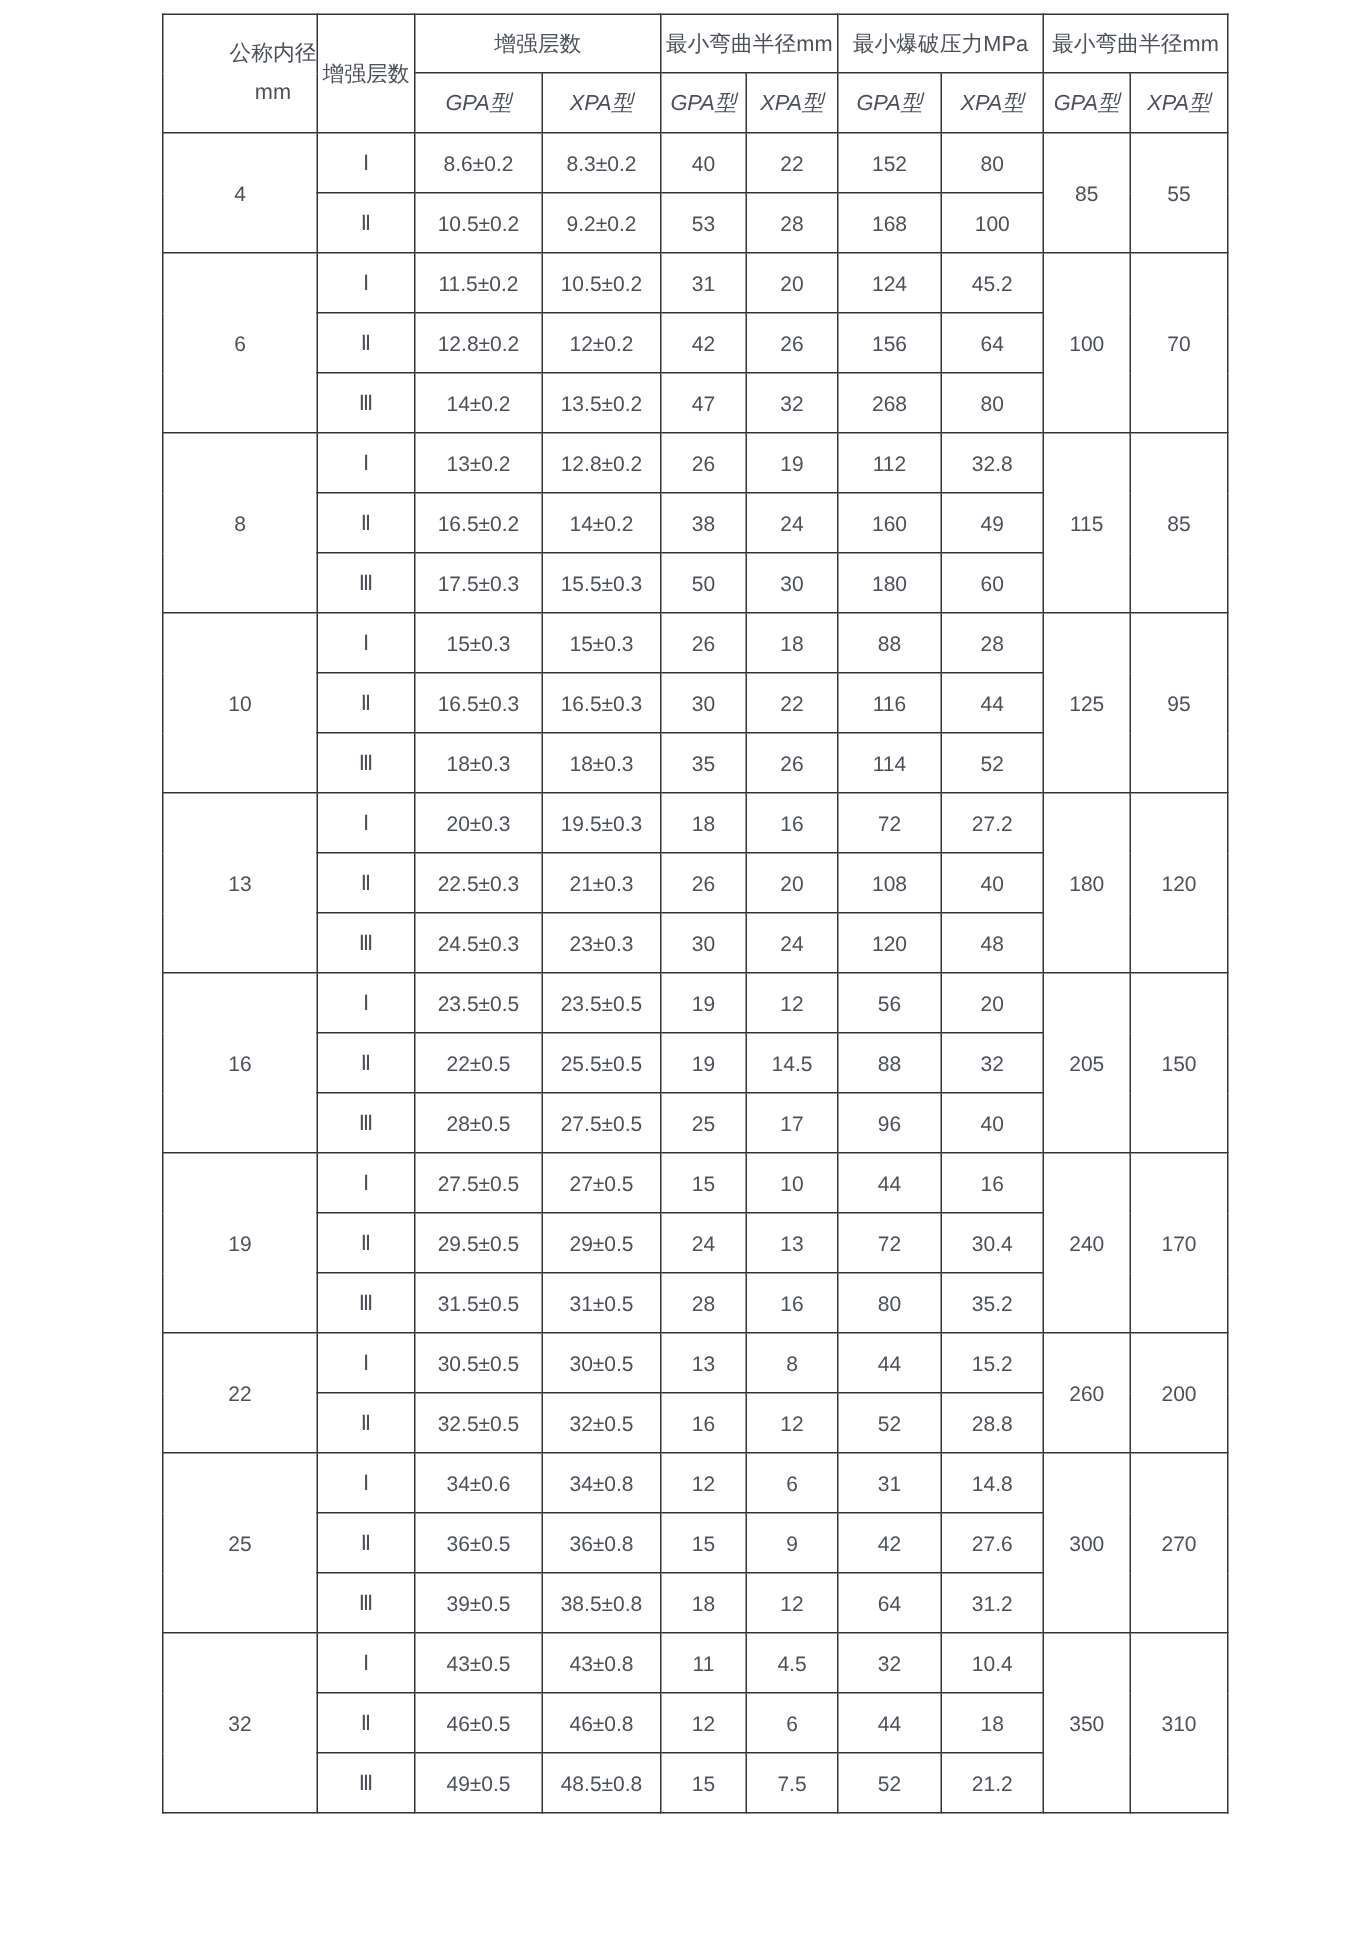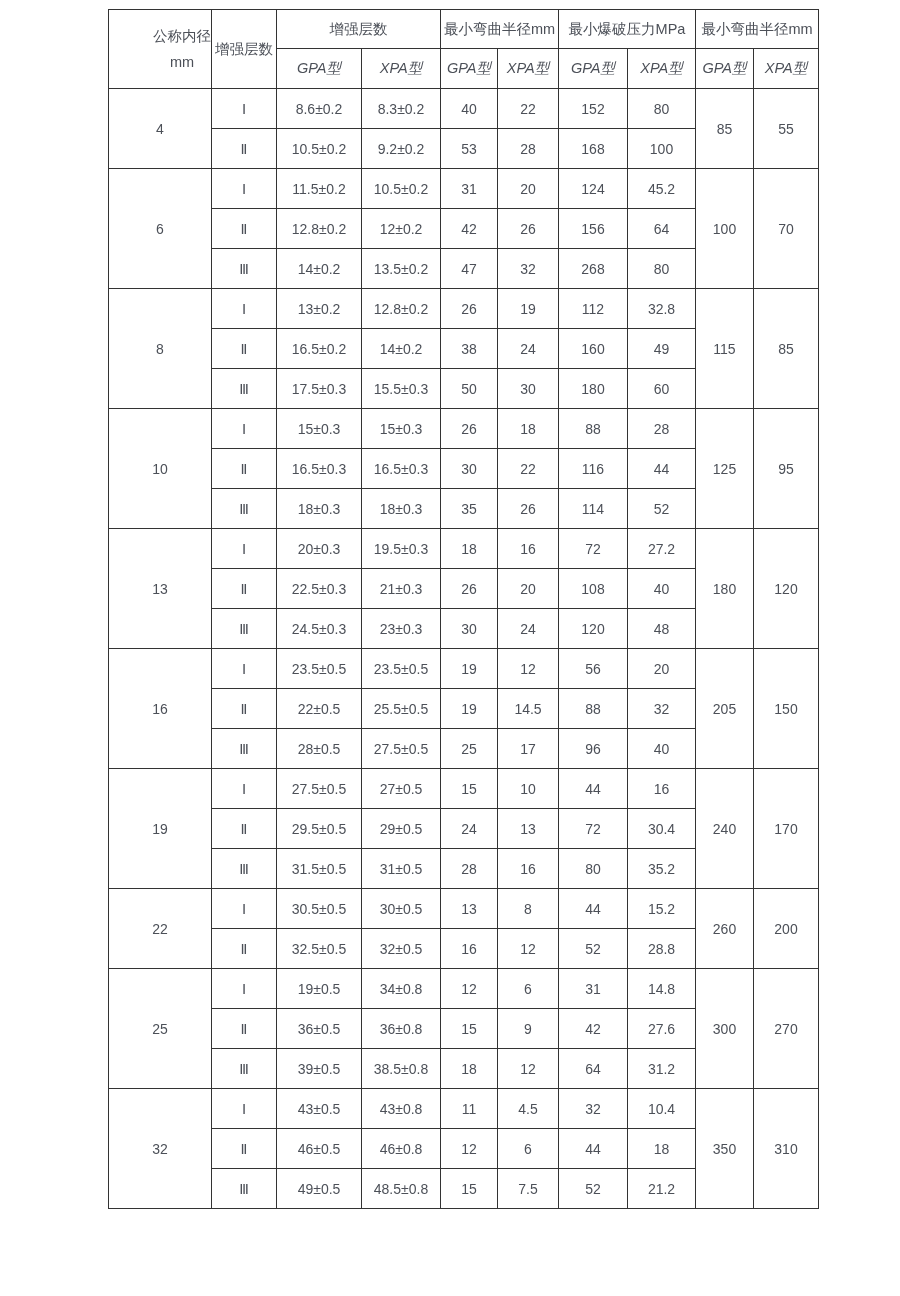--- a/index.html
+++ b/index.html
@@ -288,21 +288,21 @@
           <td>32.5±0.5</td>
           <td>32±0.5</td>
           <td>16</td>
           <td>12</td>
           <td>52</td>
           <td>28.8</td>
         </tr>
         <tr>
           <td rowspan="3">25</td>
           <td>Ⅰ</td>
-          <td>19±0.5</td>
+          <td>34±0.6</td>
           <td>34±0.8</td>
           <td>12</td>
           <td>6</td>
           <td>31</td>
           <td>14.8</td>
           <td rowspan="3">300</td>
           <td rowspan="3">270</td>
         </tr>
         <tr>
           <td>Ⅱ</td>

